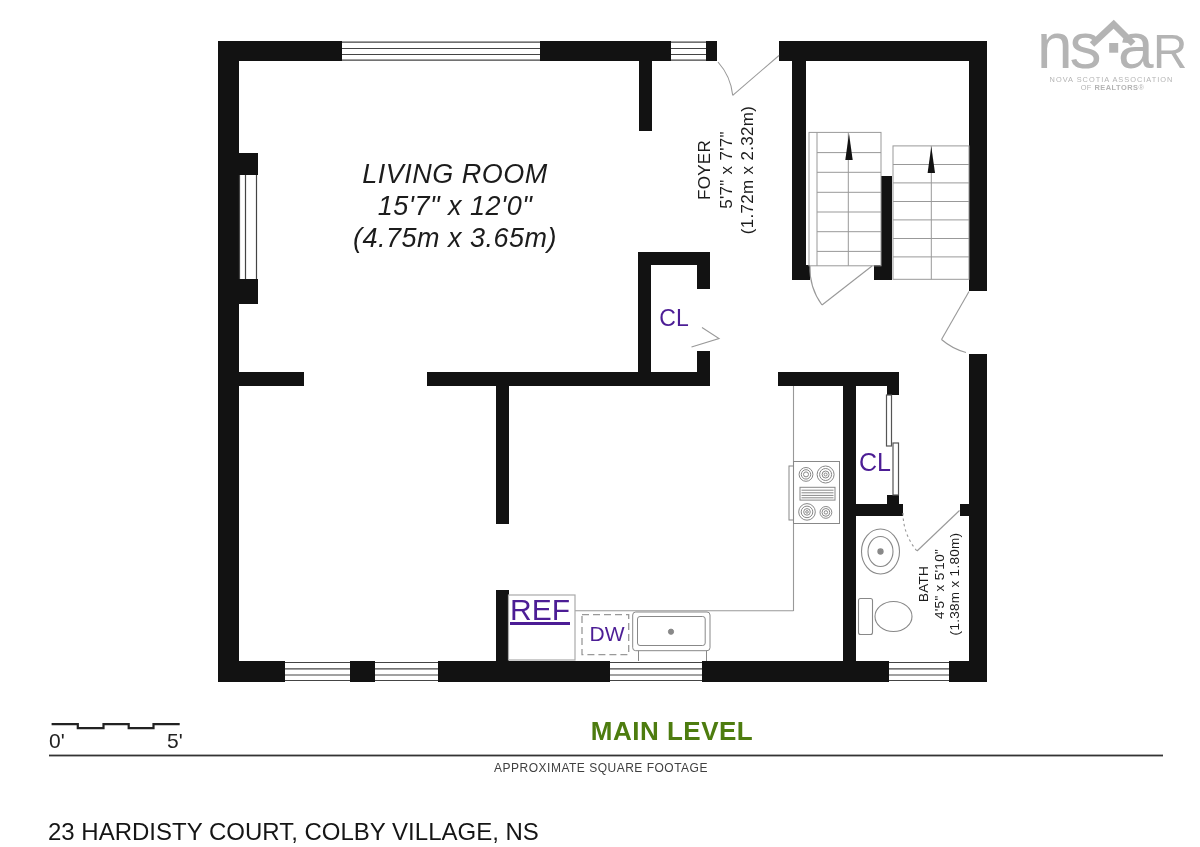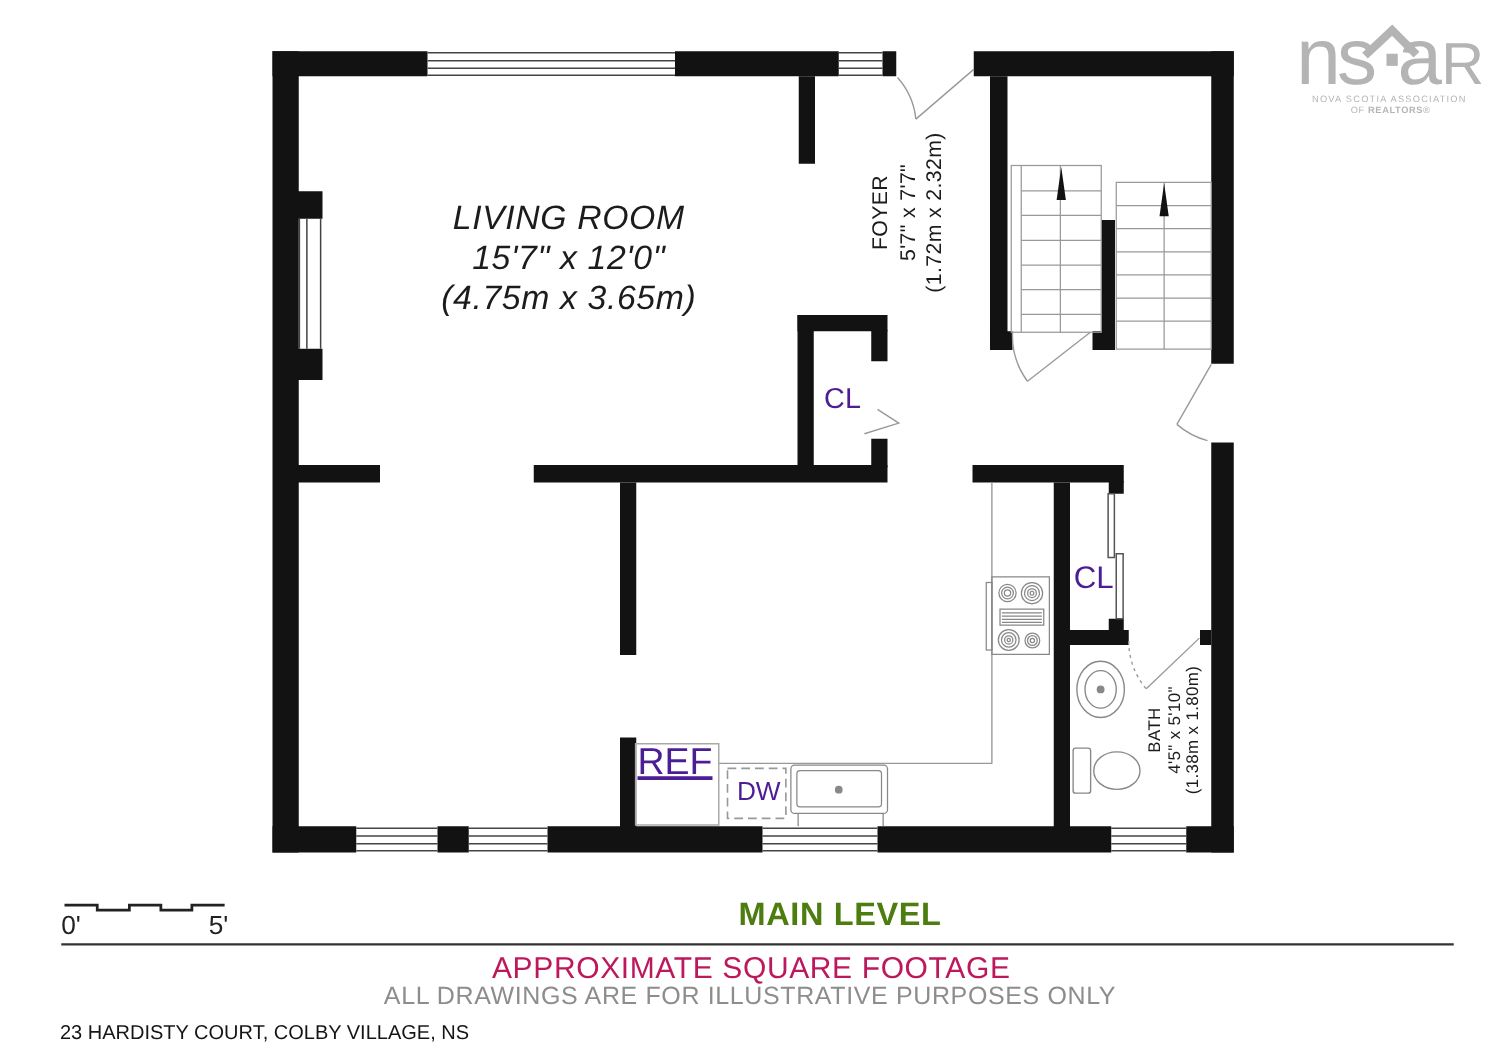--- a/index.html
+++ b/index.html
@@ -183,16 +183,15 @@
 
   <div class="sm" style="left:674px;top:305px;transform:translateX(-50%);font-size:23px;">CL</div>
   <div class="sm" style="left:875px;top:448px;transform:translateX(-50%);font-size:25px;">CL</div>
   <div class="sm" style="left:540px;top:593px;transform:translateX(-50%);font-size:30px;text-decoration:underline;">REF</div>
   <div class="sm" style="left:607px;top:622px;transform:translateX(-50%);font-size:21px;">DW</div>
 
   <div style="position:absolute;left:49px;top:729px;font-size:21px;color:#222;">0'</div>
   <div style="position:absolute;left:167px;top:729px;font-size:21px;color:#222;">5'</div>
 
   <div style="position:absolute;left:672px;top:716px;transform:translateX(-50%);font-size:26px;font-weight:bold;color:#4d7c0f;letter-spacing:0.5px;">MAIN LEVEL</div>
-  <div style="position:absolute;left:601px;top:761px;transform:translateX(-50%);font-size:24px;color:#be185d;letter-spacing:0.5px;">APPROXIMATE SQUARE FOOTAGE</div>
-  <div style="position:absolute;left:600px;top:786px;transform:translateX(-50%);font-size:20px;color:#8d8d8d;letter-spacing:0.5px;">ALL DRAWINGS ARE FOR ILLUSTRATIVE PURPOSES ONLY</div>
-  <div style="position:absolute;left:48px;top:818px;font-size:16px;color:#151515;">23 HARDISTY COURT, COLBY VILLAGE, NS</div>
+  <div style="position:absolute;left:601px;top:761px;transform:translateX(-50%);font-size:12px;color:#404040;letter-spacing:0.5px;">APPROXIMATE SQUARE FOOTAGE</div>
+  <div style="position:absolute;left:48px;top:818px;font-size:24px;color:#151515;">23 HARDISTY COURT, COLBY VILLAGE, NS</div>
 </div>
 
 </body></html>

